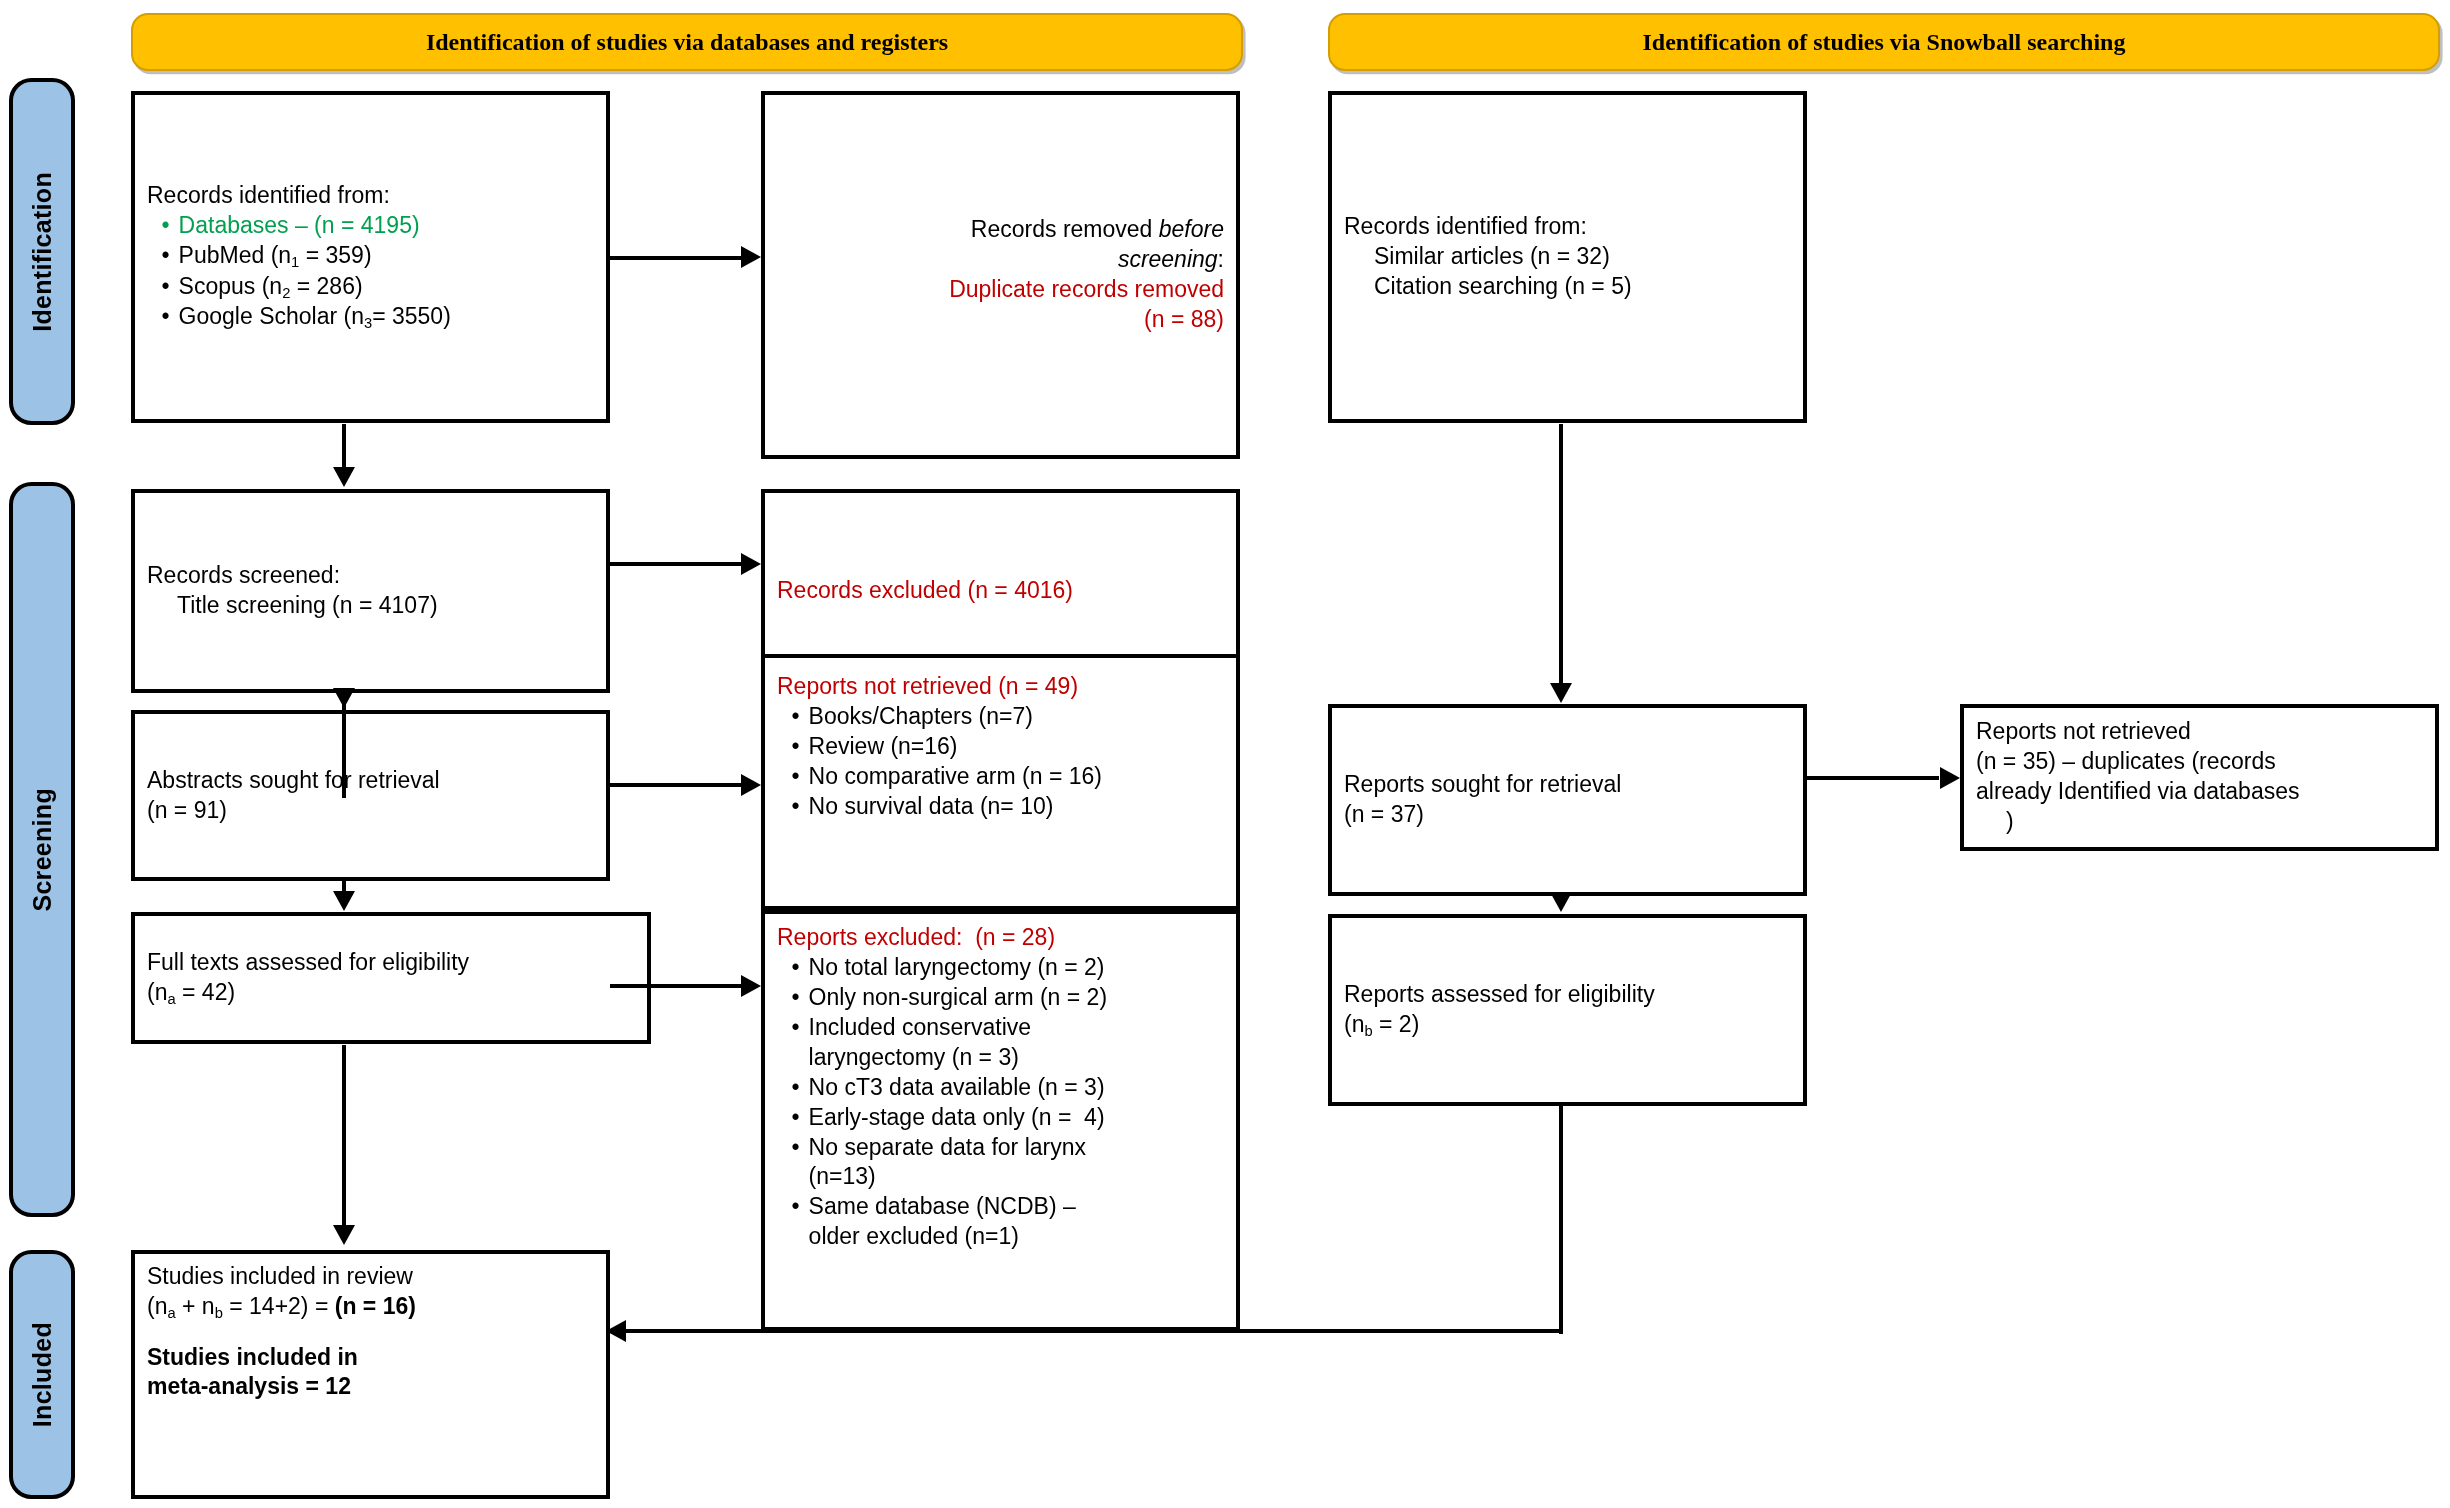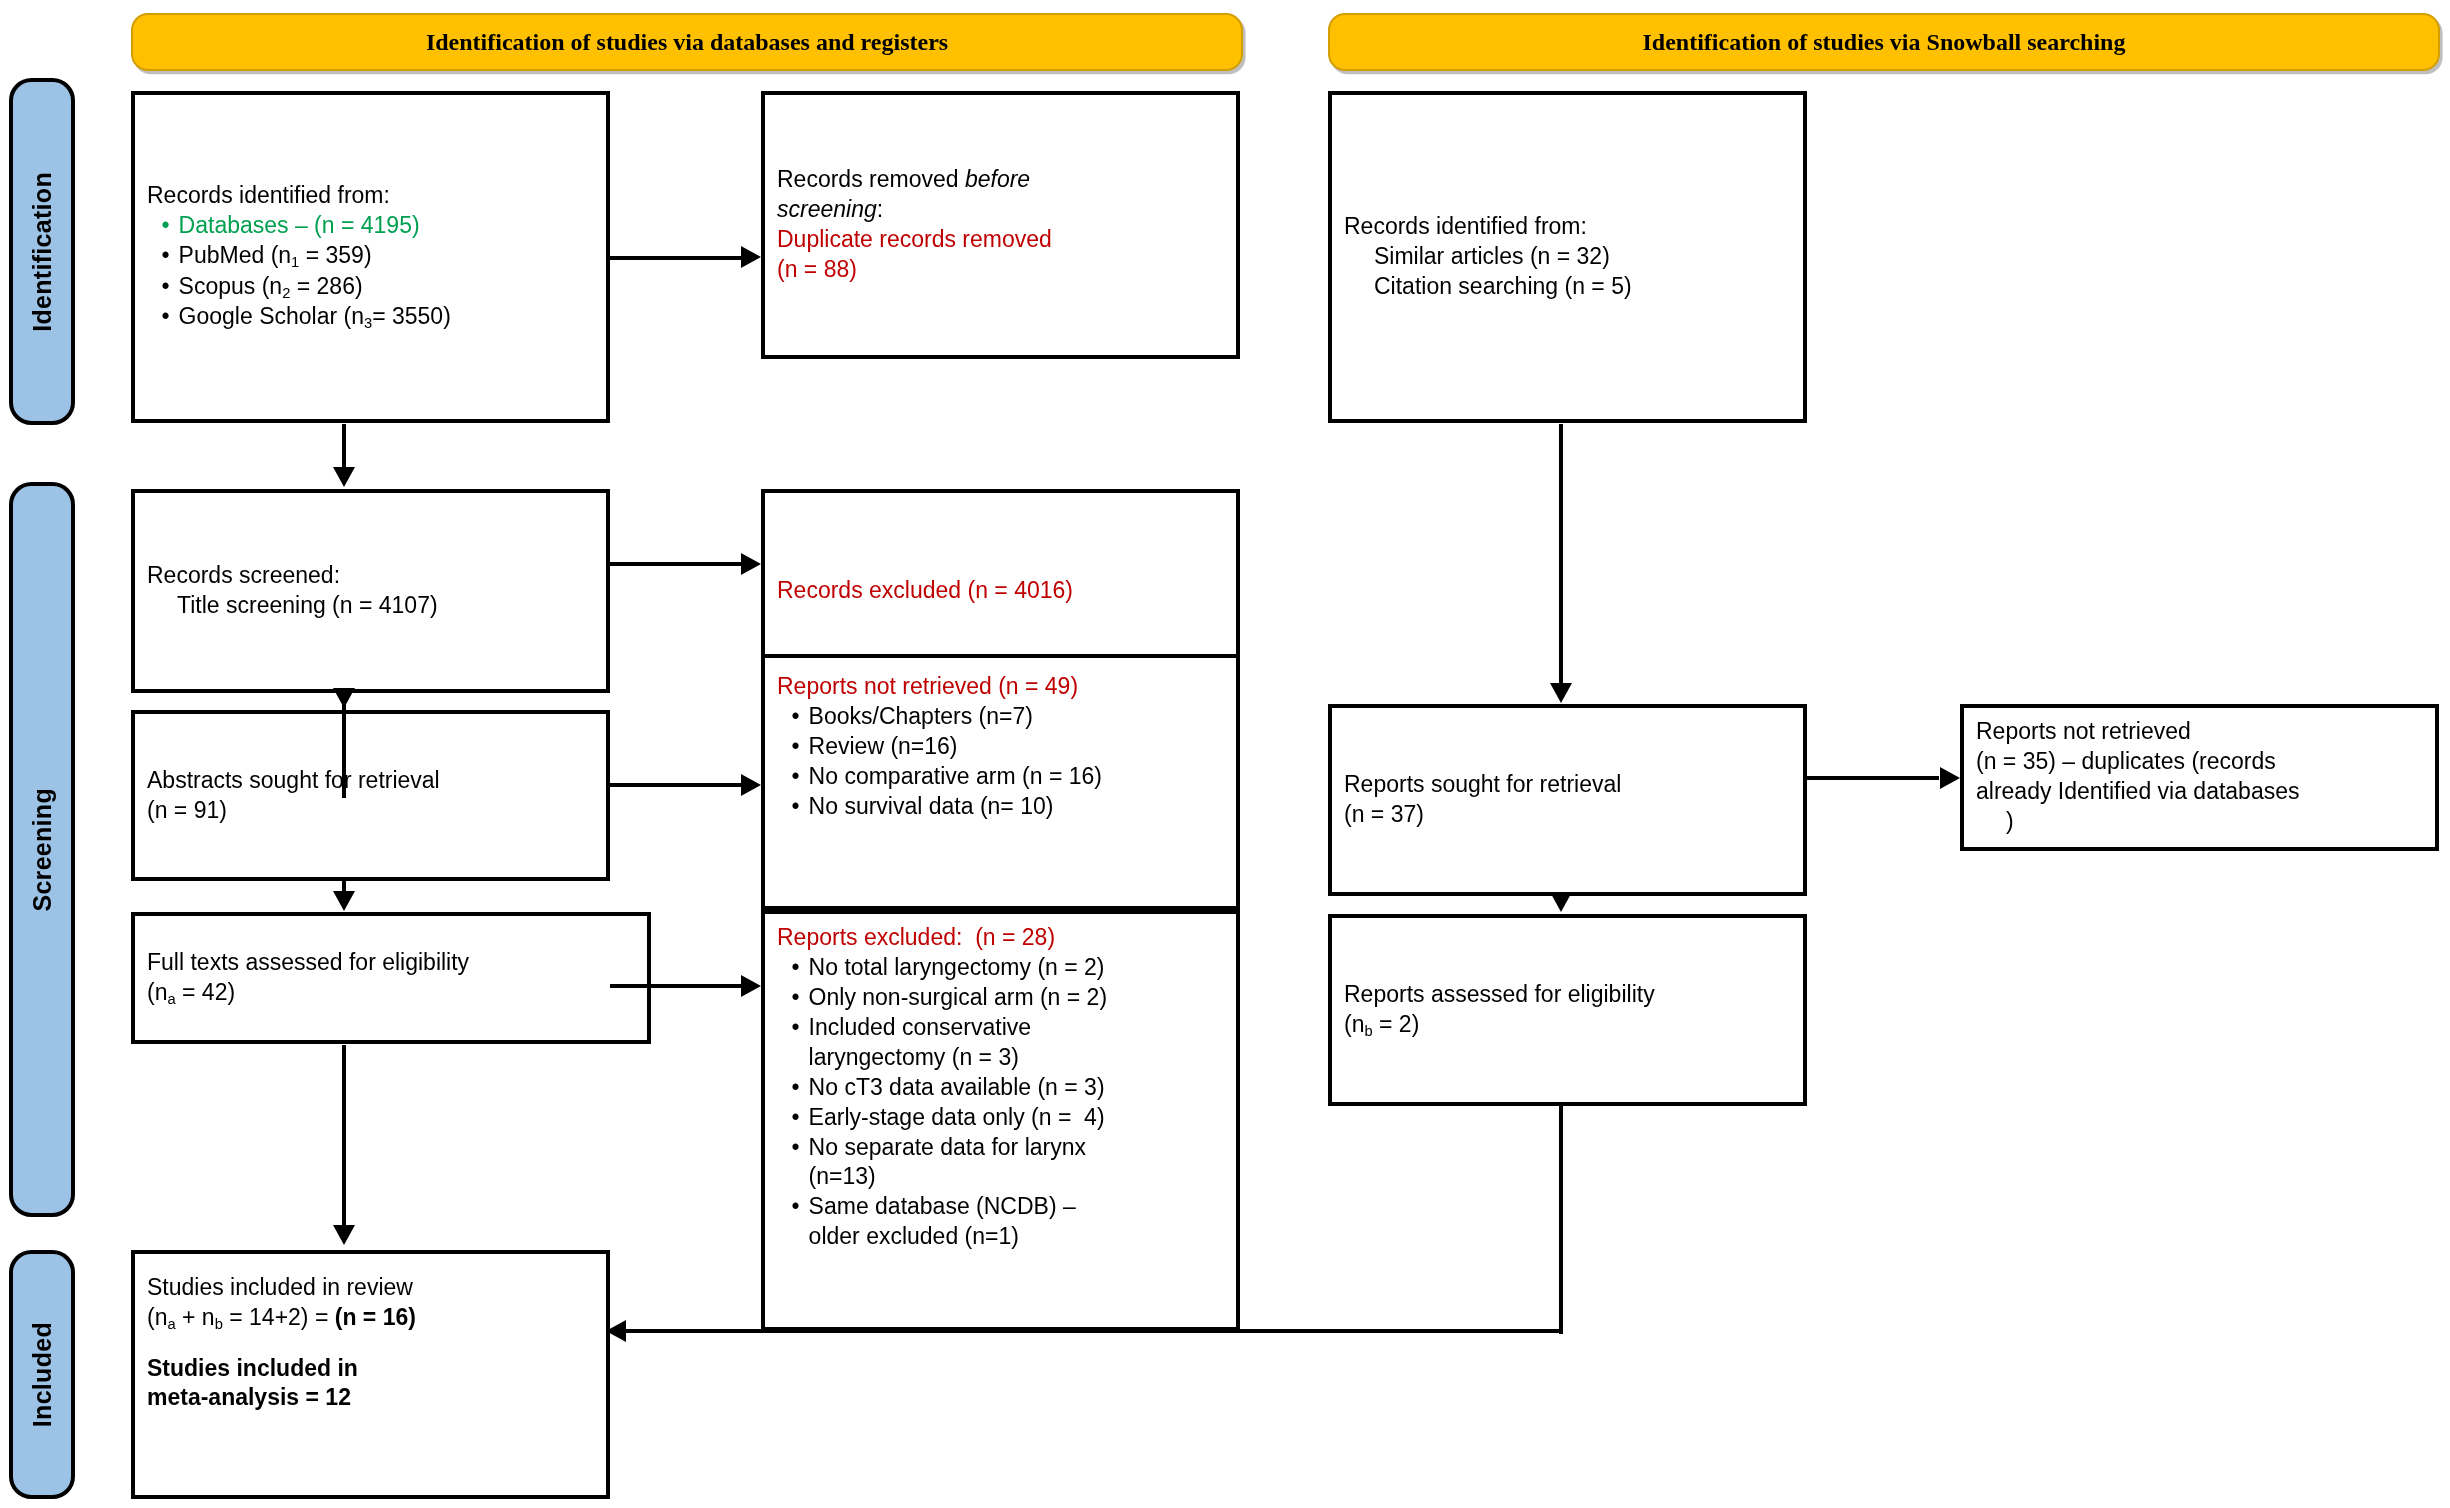--- a/index.html
+++ b/index.html
@@ -152,21 +152,21 @@
     <div class="bl">
       <span class="dot">•</span>
       <span class="txt"><span>Scopus (n</span><sub>2</sub><span> = 286)</span></span>
     </div>
     <div class="bl">
       <span class="dot">•</span>
       <span class="txt"><span>Google Scholar (n</span><sub>3</sub><span>= 3550)</span></span>
     </div>
   </div>
 
-  <div class="box" style="left:761px;top:91px;width:479px;height:268px;">
+  <div class="box" style="left:761px;top:91px;width:479px;height:368px;align-items:flex-end;">
     <div class="ln"><span>Records removed </span><i>before</i></div>
     <div class="ln"><i>screening</i><span>:</span></div>
     <div class="ln red">Duplicate records removed</div>
     <div class="ln red">(n = 88)</div>
   </div>
 
   <div class="box" style="left:1328px;top:91px;width:479px;height:332px;">
     <div class="ln">Records identified from:</div>
     <div class="ln indent">Similar articles (n = 32)</div>
     <div class="ln indent">Citation searching (n = 5)</div>
@@ -256,21 +256,21 @@
       <span class="txt">Same database (NCDB) –
 older excluded (n=1)</span>
     </div>
   </div>
 
   <div class="box" style="left:1328px;top:914px;width:479px;height:192px;">
     <div class="ln">Reports assessed for eligibility</div>
     <div class="ln"><span>(n</span><sub>b</sub><span> = 2)</span></div>
   </div>
 
-  <div class="box" style="left:131px;top:1250px;width:479px;height:249px;justify-content:flex-start;padding-top:19px;">
+  <div class="box" style="left:131px;top:1250px;width:479px;height:249px;justify-content:flex-start;padding-top:8px;">
     <div class="ln">Studies included in review</div>
     <div class="ln"><span>(n</span><sub>a</sub><span> + n</span><sub>b</sub><span> = 14+2) = </span><b>(n = 16)</b></div>
     <div class="spacer"></div>
     <div class="ln bold">Studies included in</div>
     <div class="ln bold">meta-analysis = 12</div>
   </div>
 
   <div class="vline" style="left:342px;top:424px;height:44px;"></div>
   <div class="arrow down" style="left:333px;top:467px;"></div>
 

